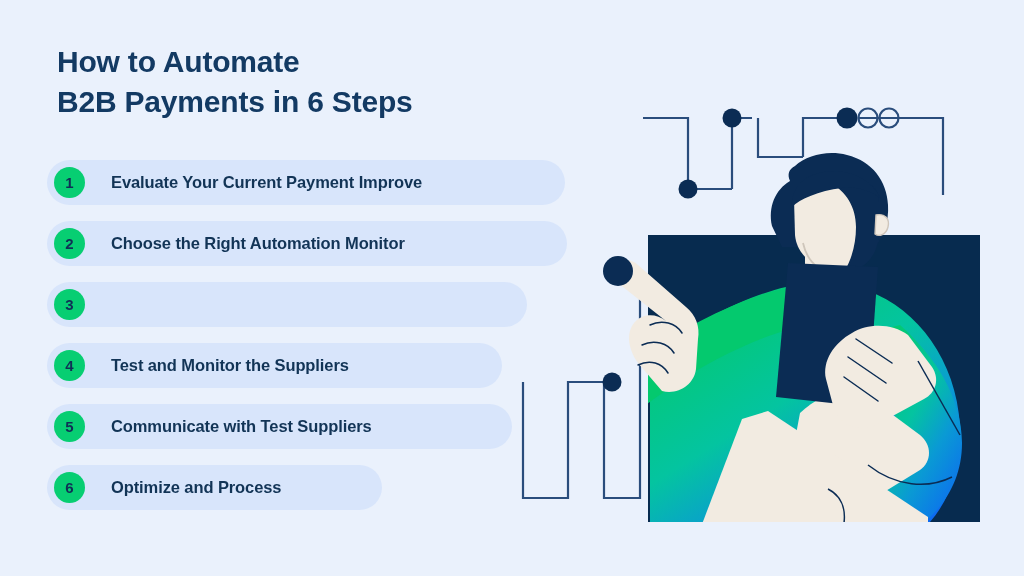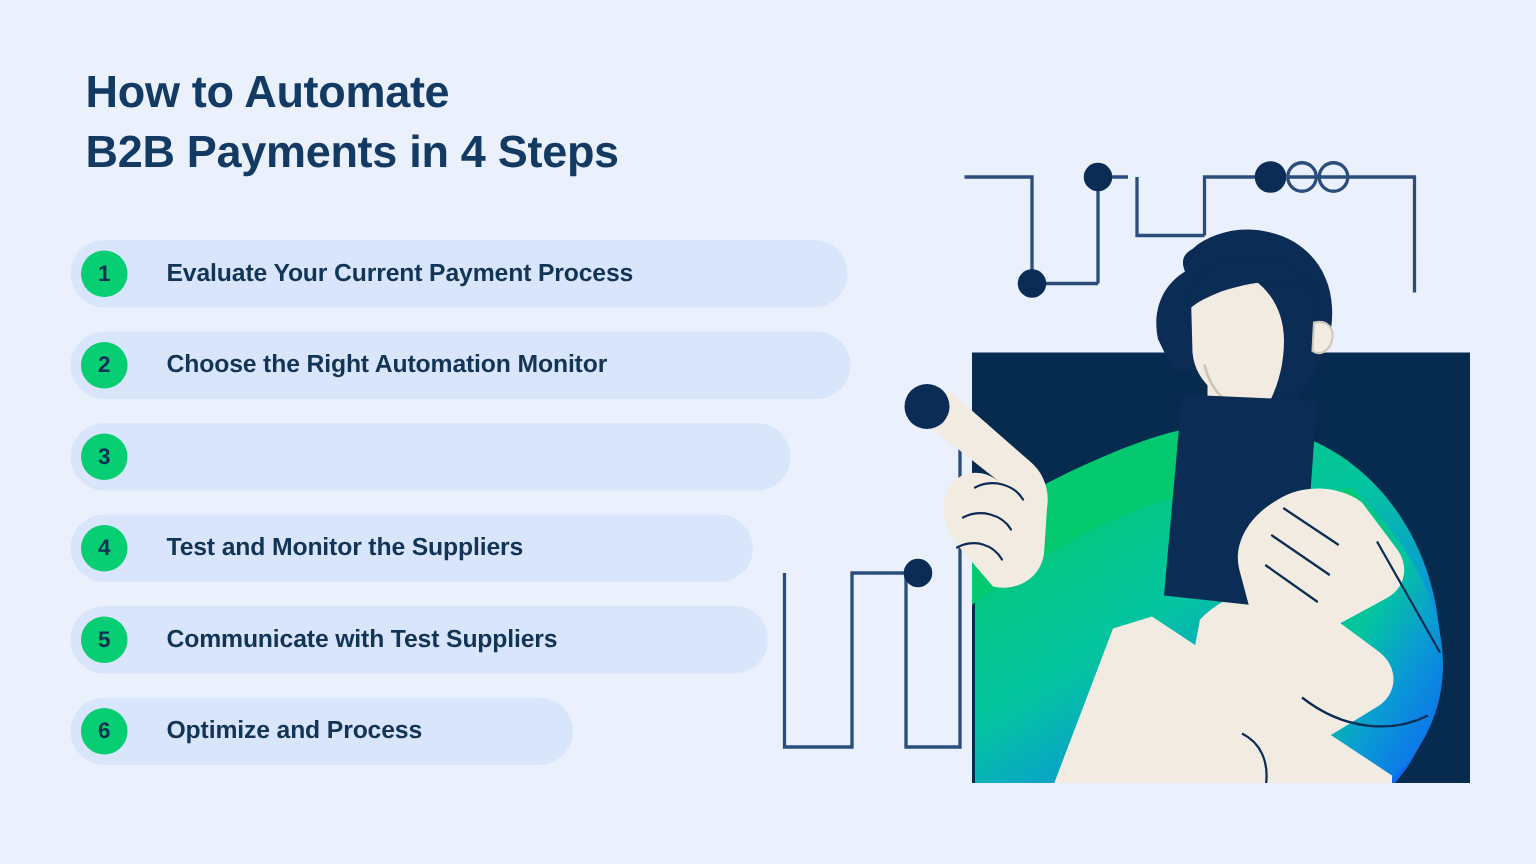--- a/index.html
+++ b/index.html
@@ -99,29 +99,29 @@
     display: block;
   }
 </style>
 </head>
 <body>
 
 <div id="canvas">
 
   <div id="title-block">
     <div class="title-line">How to Automate</div>
-    <div class="title-line">B2B Payments in 4 Steps</div>
+    <div class="title-line">B2B Payments in 6 Steps</div>
   </div>
 
   <div id="steps">
 
     <div class="step-row">
       <div class="step-pill" style="width: 518px;">
         <div class="step-badge">1</div>
-        <div class="step-label">Evaluate Your Current Payment Process</div>
+        <div class="step-label">Evaluate Your Current Payment Improve</div>
       </div>
     </div>
 
     <div class="step-row">
       <div class="step-pill" style="width: 520px;">
         <div class="step-badge">2</div>
         <div class="step-label">Choose the Right Automation Monitor</div>
       </div>
     </div>
 

